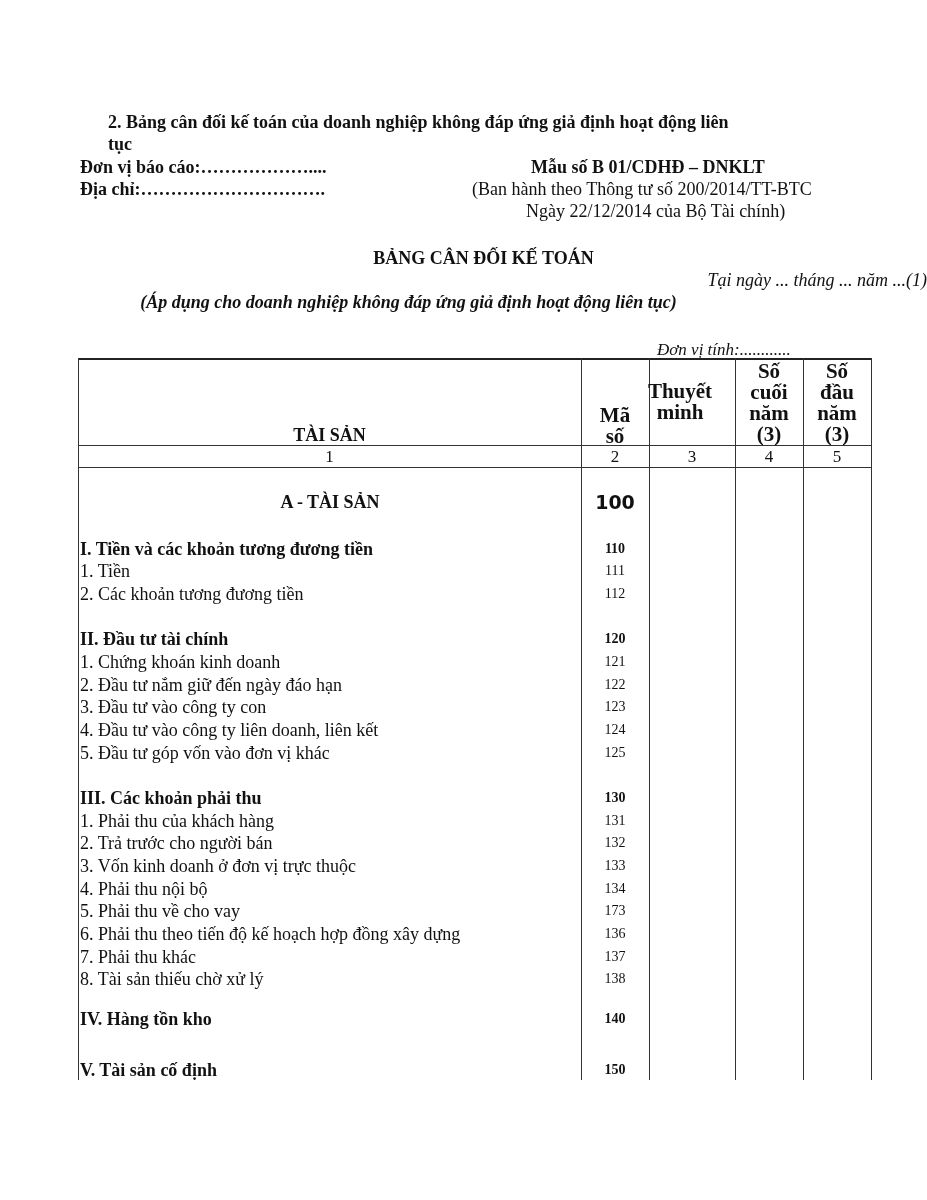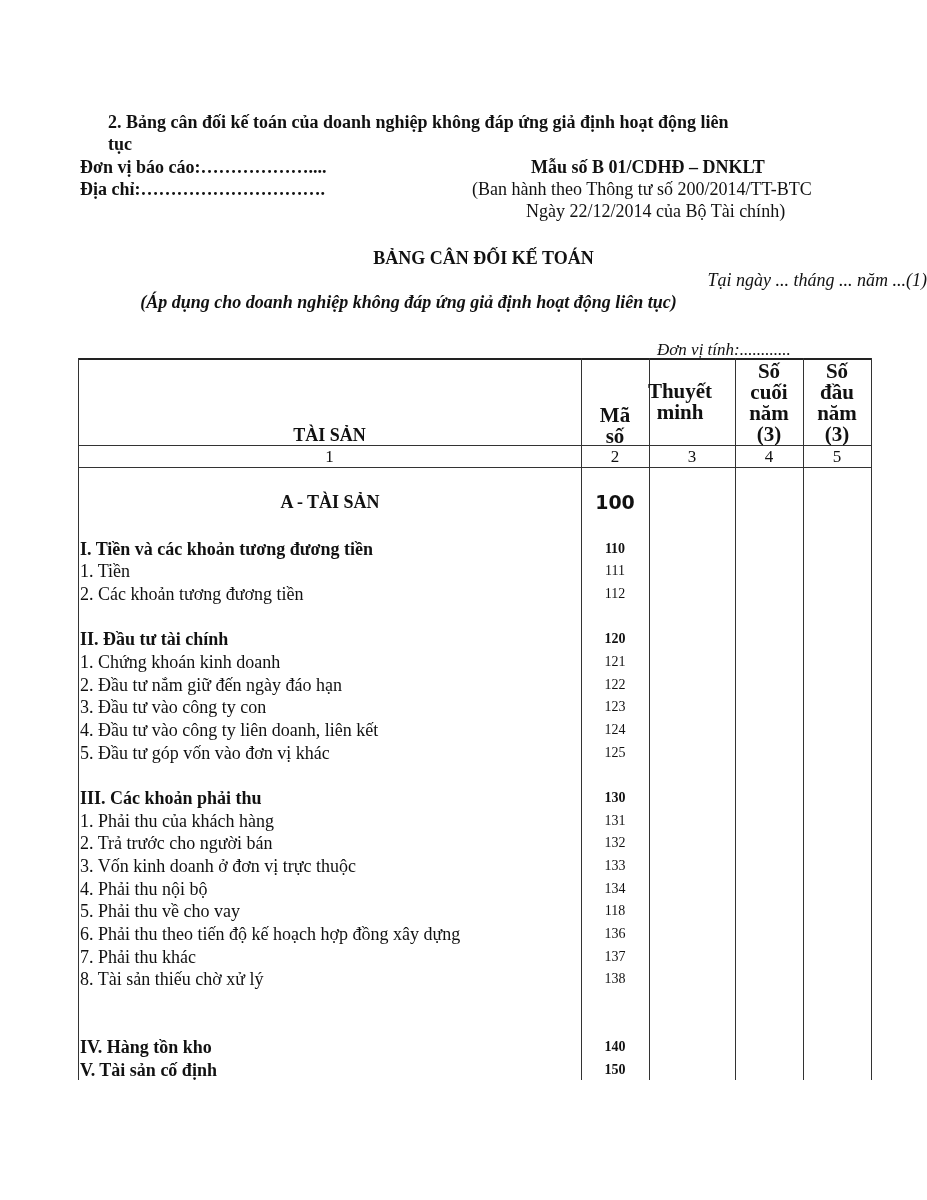--- a/index.html
+++ b/index.html
@@ -152,36 +152,36 @@
   <div class="row" style="top:855px;">
     <span class="label">3. Vốn kinh doanh ở đơn vị trực thuộc</span>
     <span class="code">133</span>
   </div>
   <div class="row" style="top:878px;">
     <span class="label">4. Phải thu nội bộ</span>
     <span class="code">134</span>
   </div>
   <div class="row" style="top:900px;">
     <span class="label">5. Phải thu về cho vay</span>
-    <span class="code">118</span>
+    <span class="code">173</span>
   </div>
   <div class="row" style="top:923px;">
     <span class="label">6. Phải thu theo tiến độ kế hoạch hợp đồng xây dựng</span>
     <span class="code">136</span>
   </div>
   <div class="row" style="top:946px;">
     <span class="label">7. Phải thu khác</span>
     <span class="code">137</span>
   </div>
   <div class="row" style="top:968px;">
     <span class="label">8. Tài sản thiếu chờ xử lý</span>
     <span class="code">138</span>
   </div>
 
-  <div class="row section" style="top:1036px;padding-left:16px;">
+  <div class="row section" style="top:1008px;padding-left:16px;">
     <span class="label">IV. Hàng tồn kho</span>
     <span class="code">140</span>
   </div>
 
   <div class="row section" style="top:1059px;">
     <span class="label">V. Tài sản cố định</span>
     <span class="code">150</span>
   </div>
 </div>
 

